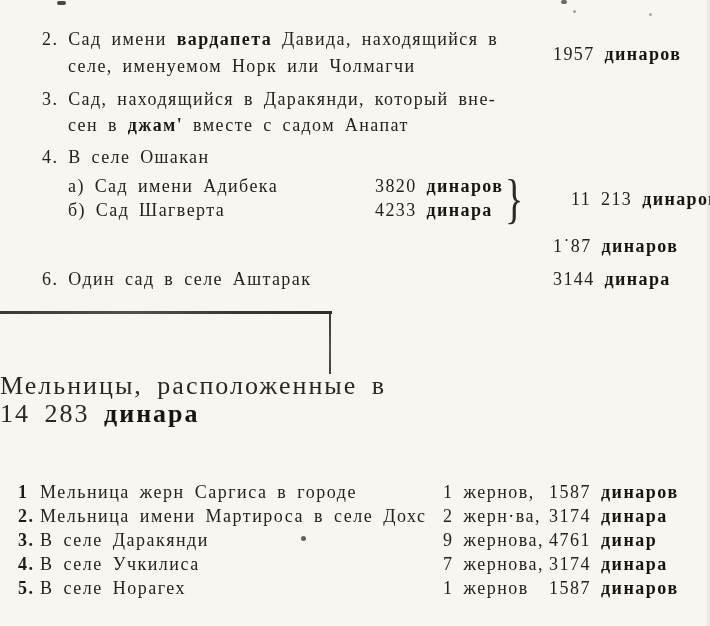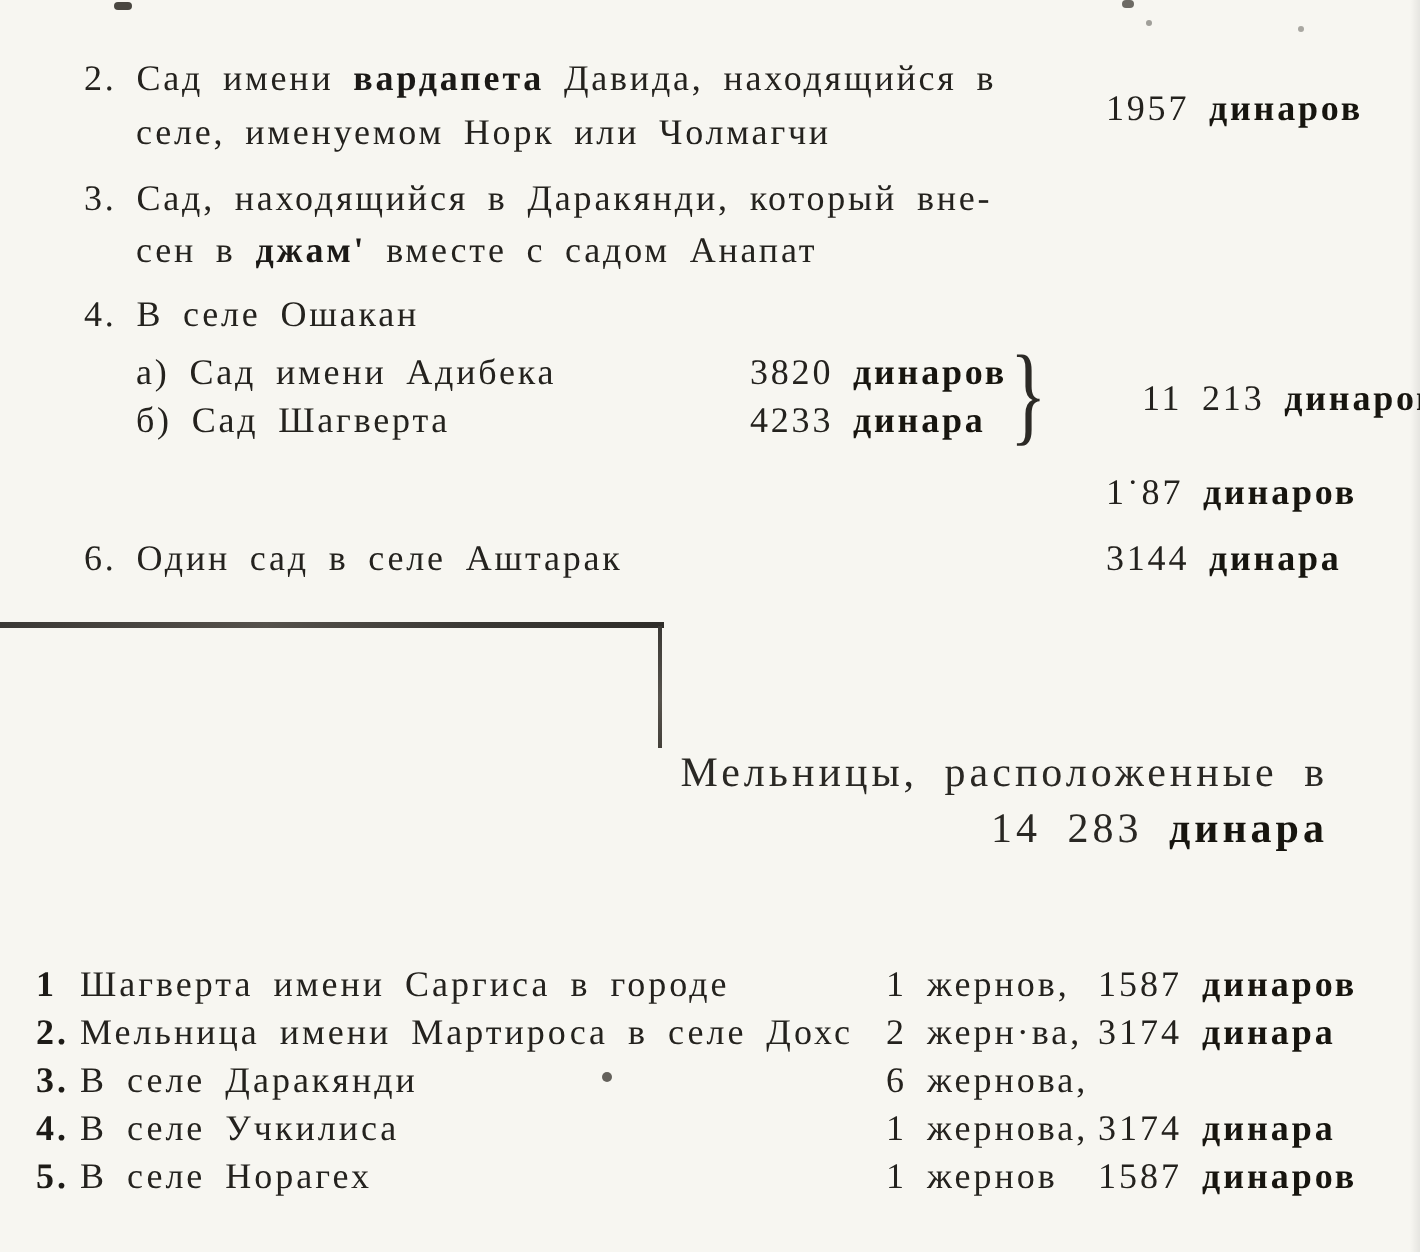--- a/index.html
+++ b/index.html
@@ -34,22 +34,22 @@
   .rule-h{
     position:absolute;left:0;top:311px;width:332px;height:3px;
     background:linear-gradient(90deg,#3b3935 0%,#55514b 40%,#3b3935 70%,#2f2d29 100%);
   }
   .rule-v{
     position:absolute;left:329px;top:313px;width:2px;height:61px;
     background:linear-gradient(#3b3935,#57534d 60%,#44403a);
   }
   .heading{
     position:absolute;left:0;top:372px;width:664px;
-    text-align:right;
-    font-size:21px;
+    text-align:left;
+    font-size:26px;
     letter-spacing:2px;
     word-spacing:6px;
     line-height:28px;
     color:#2a2824;
   }
   .heading .total b{font-weight:bold;color:#17150f;}
   .m-row{position:absolute;left:0;width:710px;height:22px;}
   .m-row span{position:absolute;white-space:nowrap;font-size:18px;letter-spacing:1.5px;word-spacing:4px;}
   .m-num{left:18px;font-weight:bold;color:#1d1b17;}
   .m-name{left:40px;}
@@ -96,39 +96,40 @@
   <div class="rule-h"></div>
   <div class="rule-v"></div>
 
   <div class="heading">
     <div>Мельницы, расположенные в</div>
     <div class="total"><span>14 283</span> <b>динара</b></div>
   </div>
 
   <div class="m-row" style="top:482px">
     <span class="m-num">1</span>
-    <span class="m-name">Шагверта имени Саргиса в городе</span>
+    <span class="m-name">Мельница жерн Саргиса в городе</span>
     <span class="m-stones">1 жернов,</span>
     <span class="m-amt"><i>1587</i> <b>динаров</b></span>
   </div>
   <div class="m-row" style="top:506px">
     <span class="m-num">2.</span>
     <span class="m-name">Мельница имени Мартироса в селе Дохс</span>
     <span class="m-stones">2 жерн·ва,</span>
     <span class="m-amt"><i>3174</i> <b>динара</b></span>
   </div>
   <div class="m-row" style="top:530px">
     <span class="m-num">3.</span>
     <span class="m-name">В селе Даракянди</span>
-    <span class="m-stones">6 жернова,</span>
+    <span class="m-stones">9 жернова,</span>
+    <span class="m-amt"><i>4761</i> <b>динар</b></span>
   </div>
   <div class="m-row" style="top:554px">
     <span class="m-num">4.</span>
     <span class="m-name">В селе Учкилиса</span>
-    <span class="m-stones">1 жернова,</span>
+    <span class="m-stones">7 жернова,</span>
     <span class="m-amt"><i>3174</i> <b>динара</b></span>
   </div>
   <div class="m-row" style="top:578px">
     <span class="m-num">5.</span>
     <span class="m-name">В селе Норагех</span>
     <span class="m-stones">1 жернов</span>
     <span class="m-amt"><i>1587</i> <b>динаров</b></span>
   </div>
 
   <div class="speck s1"></div>

